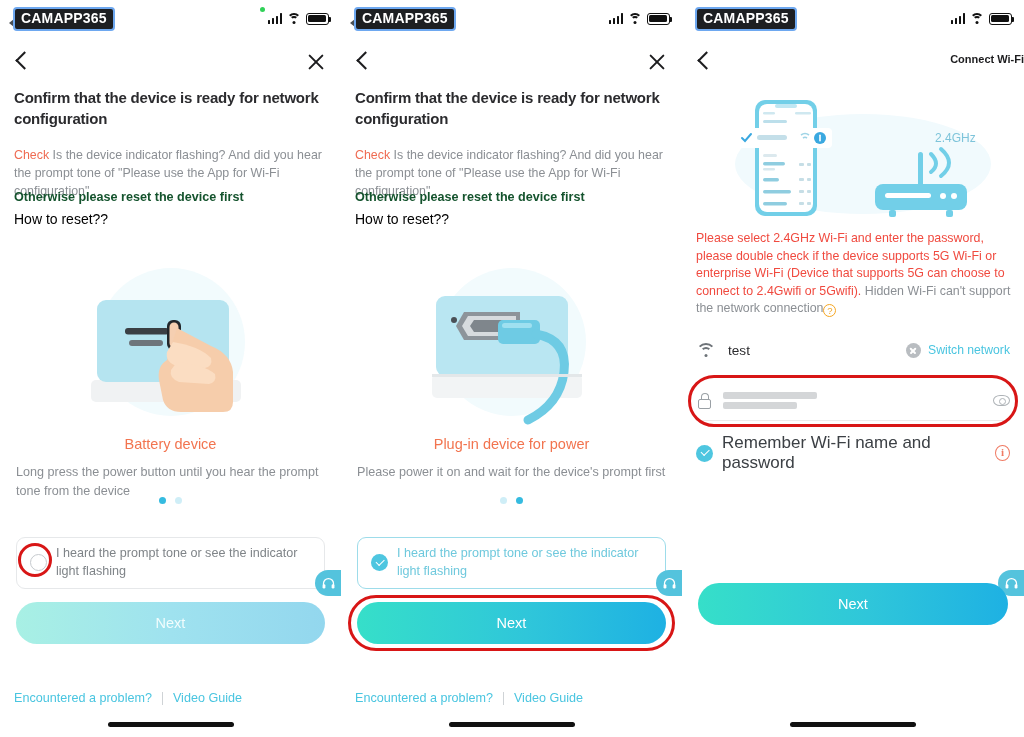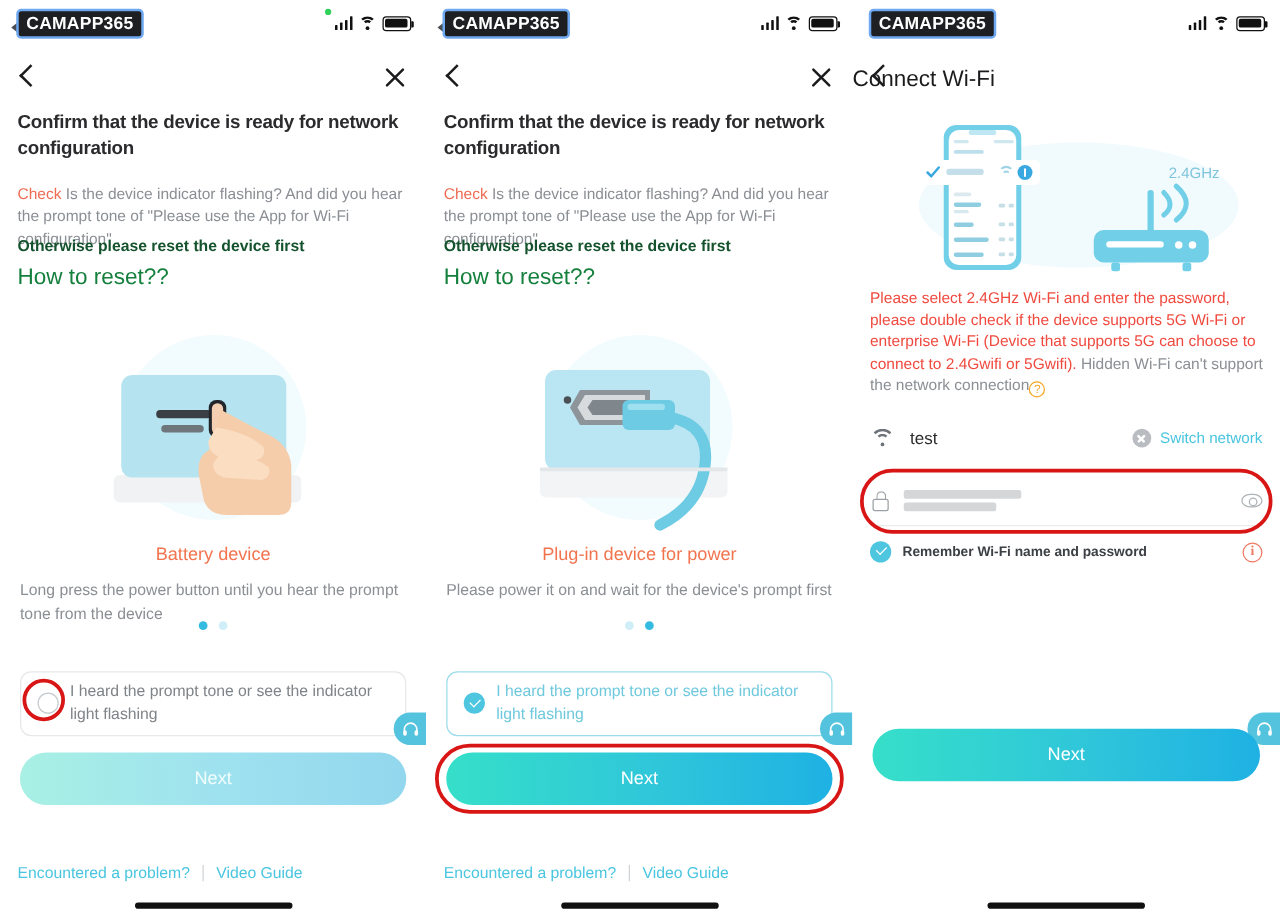--- a/index.html
+++ b/index.html
@@ -81,42 +81,42 @@
     position: absolute; right: 14px; top: 3px;
     width: 22px; height: 22px; cursor: pointer;
   }
   .nav-close::before, .nav-close::after {
     content:""; position:absolute; left:1px; top:10px; width: 20px; height: 2.1px;
     background:#1c1c1e; border-radius:1px;
   }
   .nav-close::before { transform: rotate(45deg); }
   .nav-close::after  { transform: rotate(-45deg); }
   .nav-title {
-    position:absolute; left:0; right:0; top:5px; text-align:left;
-    font-size: 18px; font-weight: normal; color: #1c1c1e;
+    position:absolute; left:0; right:0; top:5px; text-align:right;
+    font-size: 11px; font-weight: bold; color: #1c1c1e;
   }
 
   
   .title {
     position:absolute; left:14px; right:14px; top:88px;
     font-size: 15px; font-weight: bold; color:#2b2b2e; line-height:1.38;
     letter-spacing:-.2px;
   }
   .check-para {
     position:absolute; left:14px; right:14px; top:146px;
     font-size: 12.4px; line-height: 1.47; color:#8b8f94;
   }
   .check-para .kw { color:#ef6b52; }
   .otherwise {
     position:absolute; left:14px; top:190px;
     font-size: 12.6px; font-weight:bold; color:#14532d;
   }
   .howreset {
     position:absolute; left:14px; top:211px;
-    font-size: 18px; color:#15803d; cursor:pointer;
+    font-size: 14px; color:#000000; cursor:pointer;
   }
 
   
   .illus { position:absolute; left:0; right:0; top:262px; height:168px; }
   .illus svg { display:block; margin:0 auto; }
 
   .cap-title {
     position:absolute; left:0; right:0; top:436px; text-align:center;
     font-size:14.5px; color:#f2744f;
   }
@@ -231,21 +231,21 @@
     border-radius:50% 50% 50% 50% / 60% 60% 60% 60%;
   }
   .eye::after {
     content:""; position:absolute; left:5.8px; top:3px; width:5px; height:5px;
     border:1.4px solid #aeb3b7; border-radius:50%;
   }
   .remember {
     position:absolute; left:14px; right:14px; top:433px;
     display:flex; align-items:center; gap:9px;
   }
-  .remember .lbl { font-size:11px; color:#3c4045;font-weight:bold; }
+  .remember .lbl { font-size:17px; color:#3c4045; }
   .info-ic {
     margin-left:auto; width:16px; height:16px; border-radius:50%;
     border:1.4px solid #f07a63; color:#f07a63; font-size:11px;
     font-family:"Liberation Serif", serif; font-weight:bold;
     line-height:13px; text-align:center; cursor:pointer;
   }
 </style>
 </head>
 <body>
 

